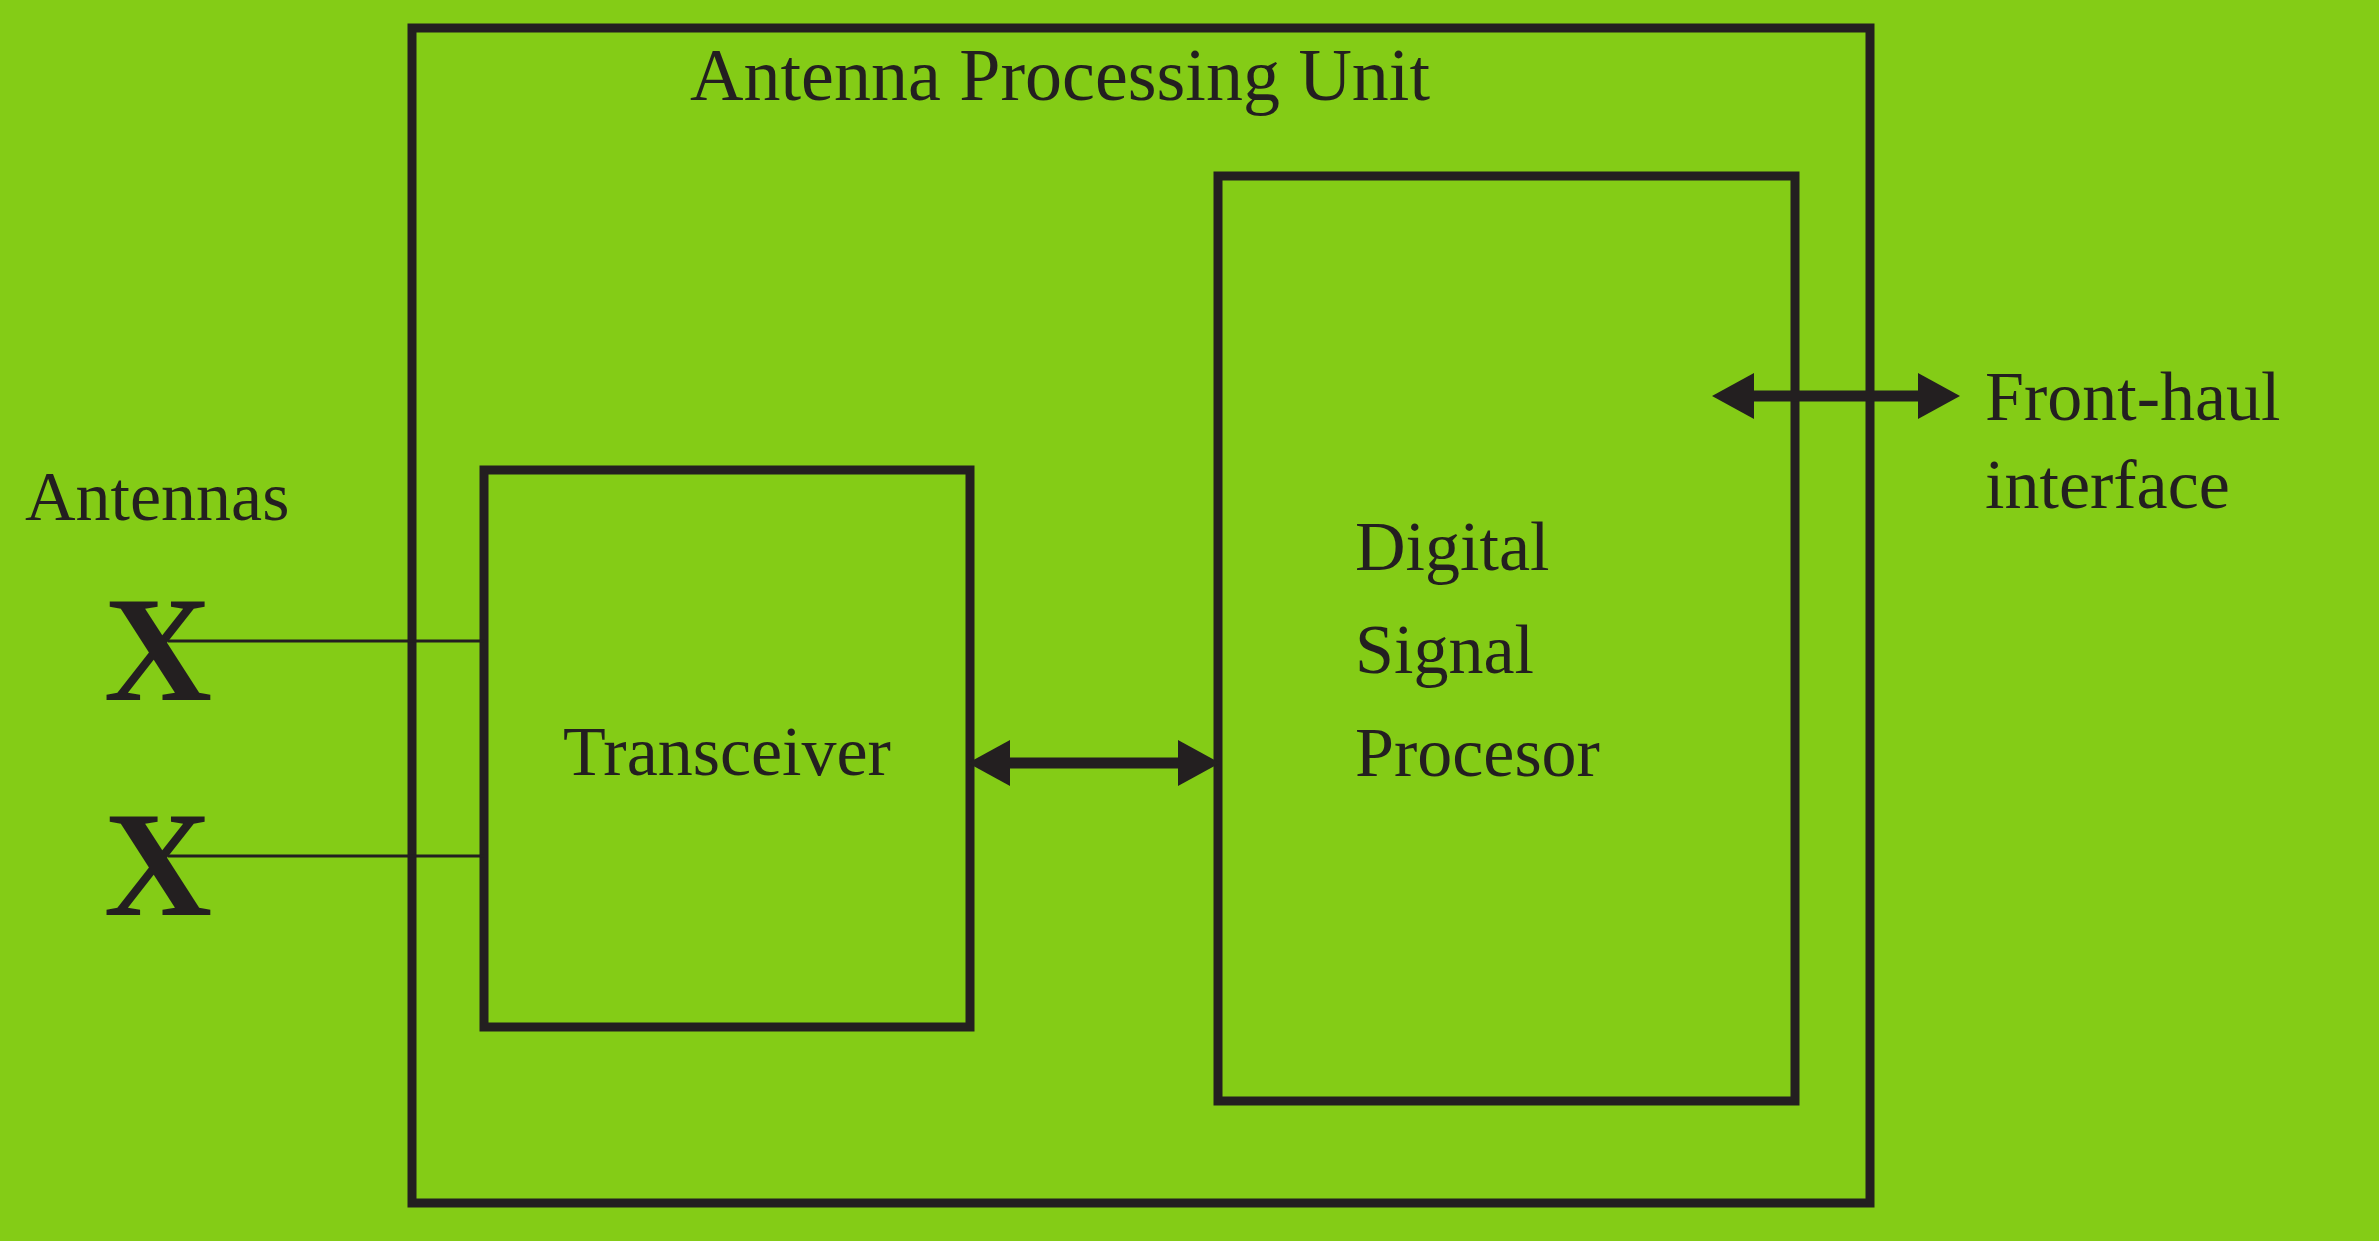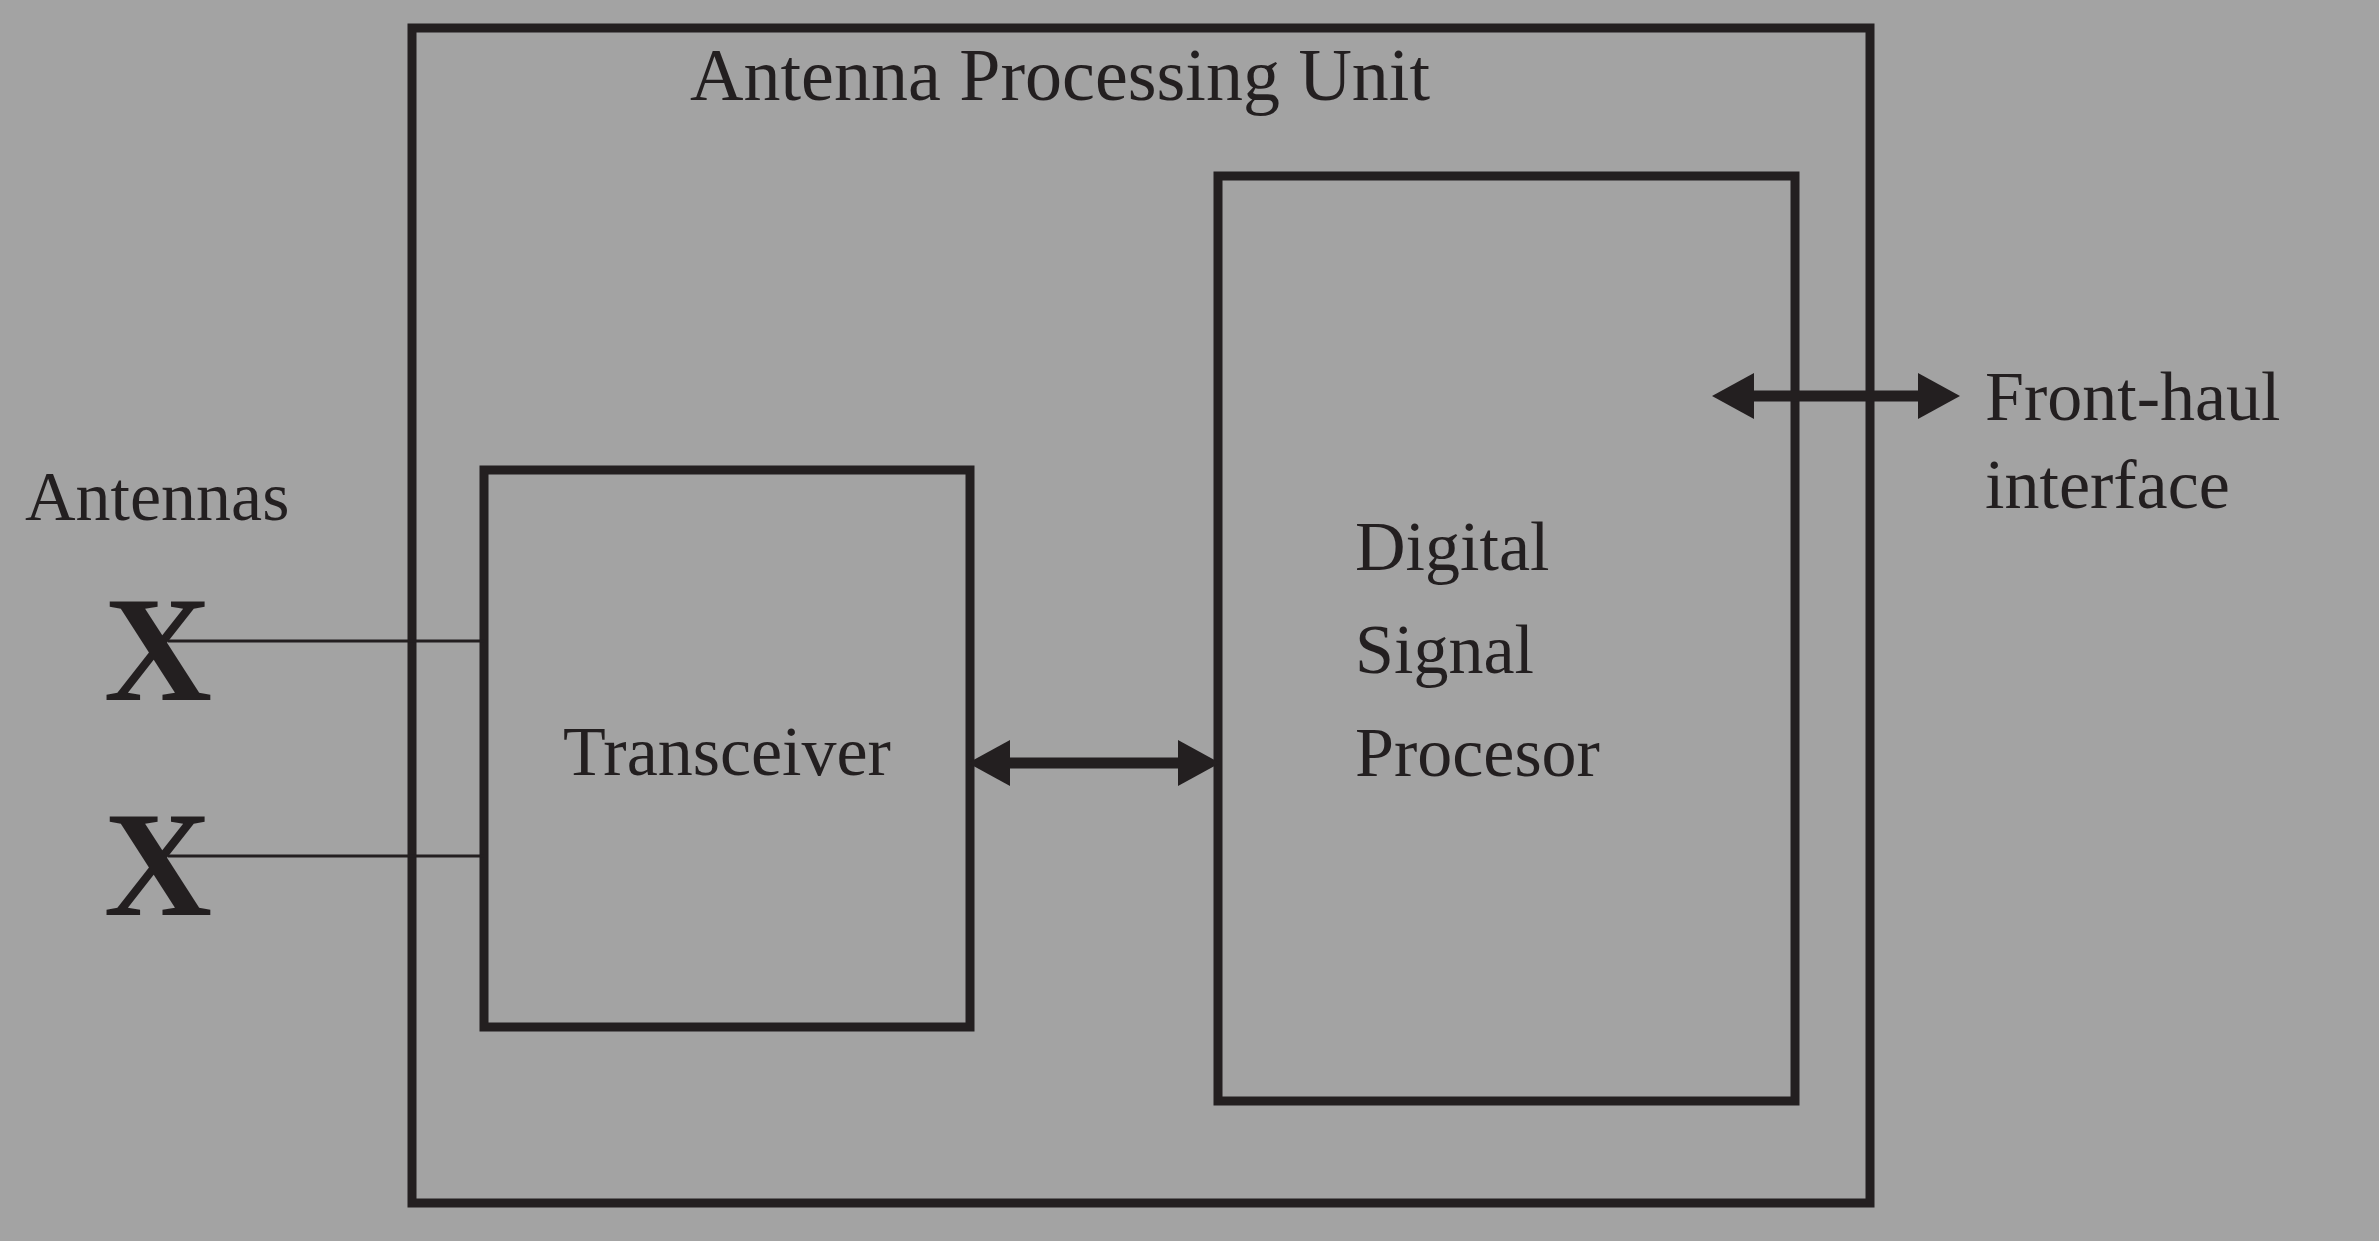--- a/index.html
+++ b/index.html
@@ -10,21 +10,21 @@
   body {
     width: 2379px;
     height: 1241px;
     font-family: "Liberation Serif", "DejaVu Serif", serif;
     overflow: hidden;
   }
   #diagram-root {
     position: relative;
     width: 2379px;
     height: 1241px;
-    background: #a3a3a3;
+    background: #84cc16;
   }
   svg.figure {
     display: block;
     width: 2379px;
     height: 1241px;
   }
   text {
     fill: #231f20;
     font-family: "Liberation Serif", "DejaVu Serif", serif;
     font-weight: 400;

